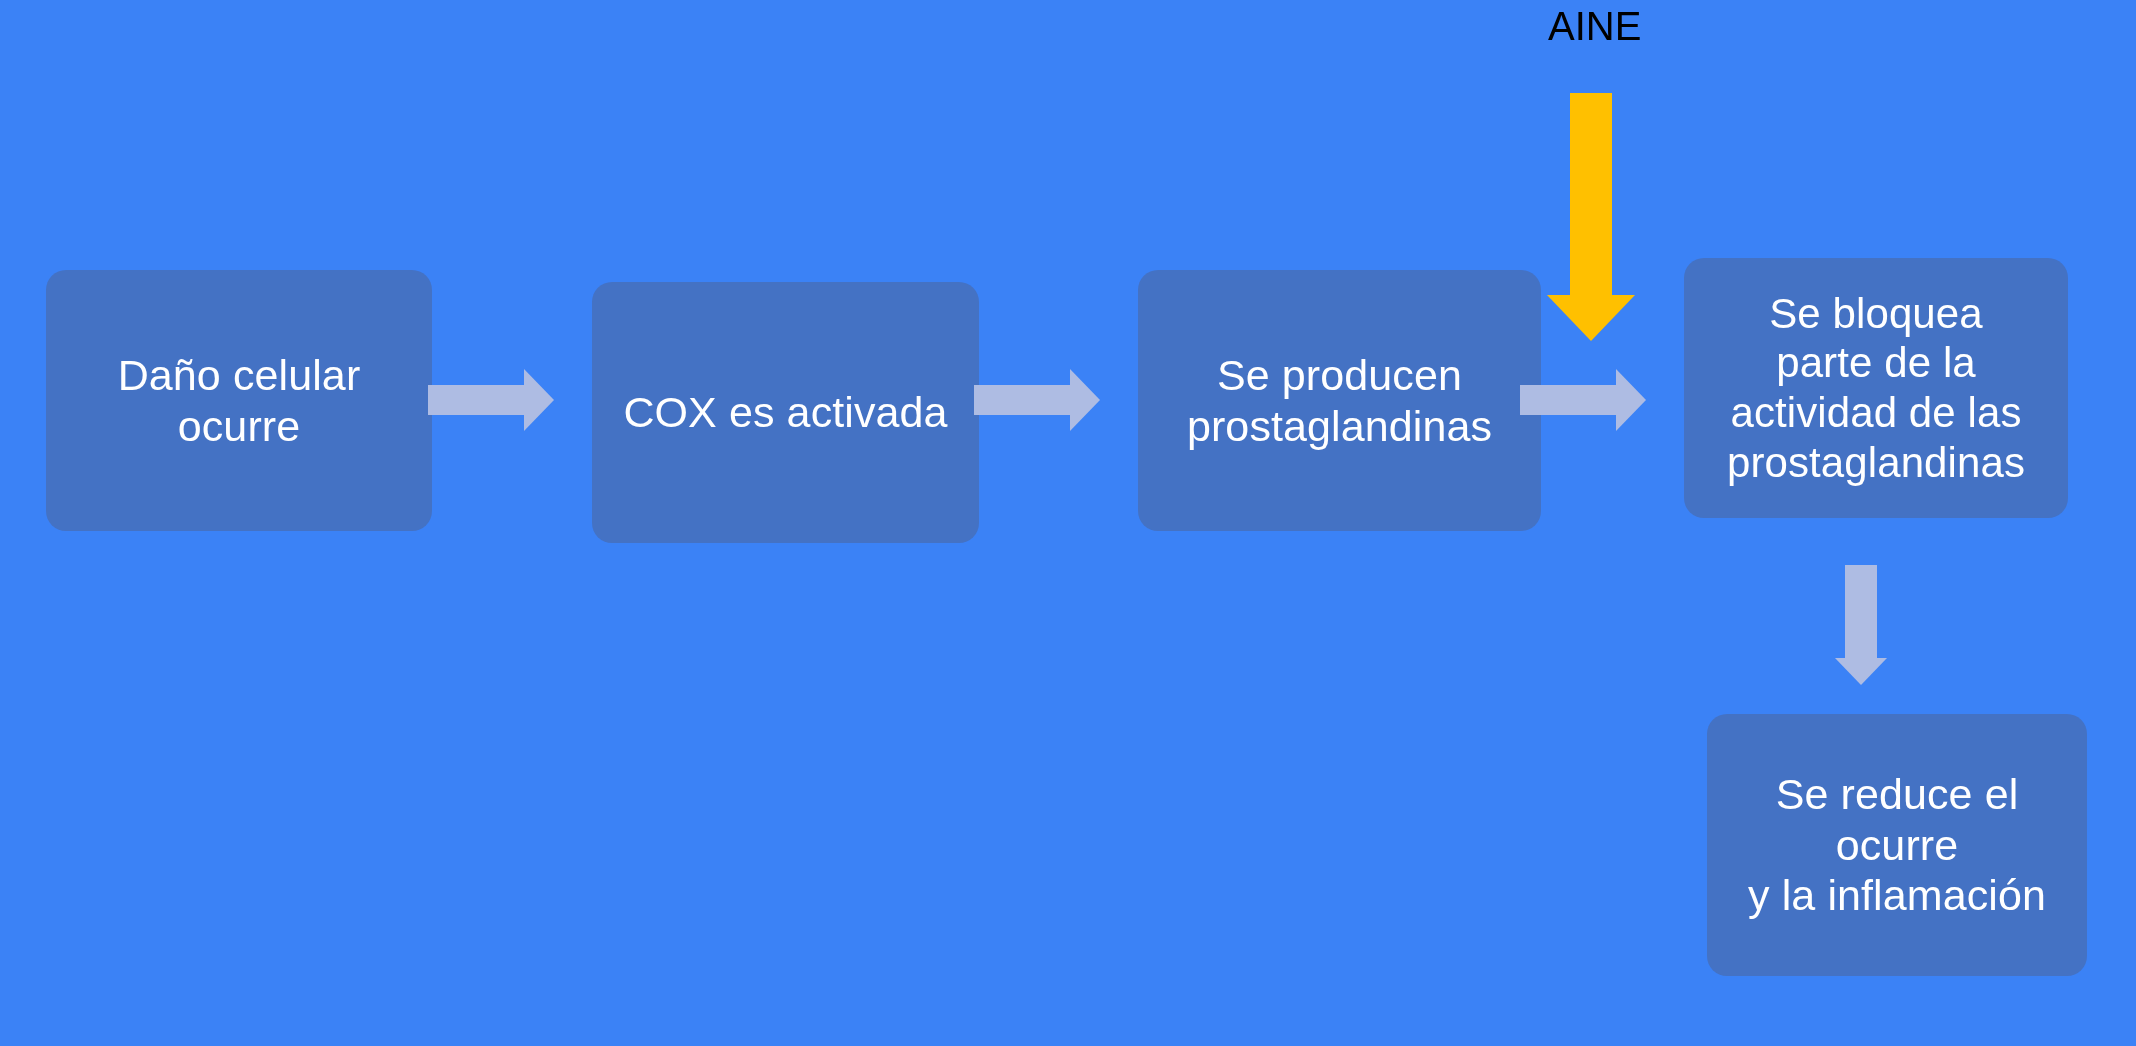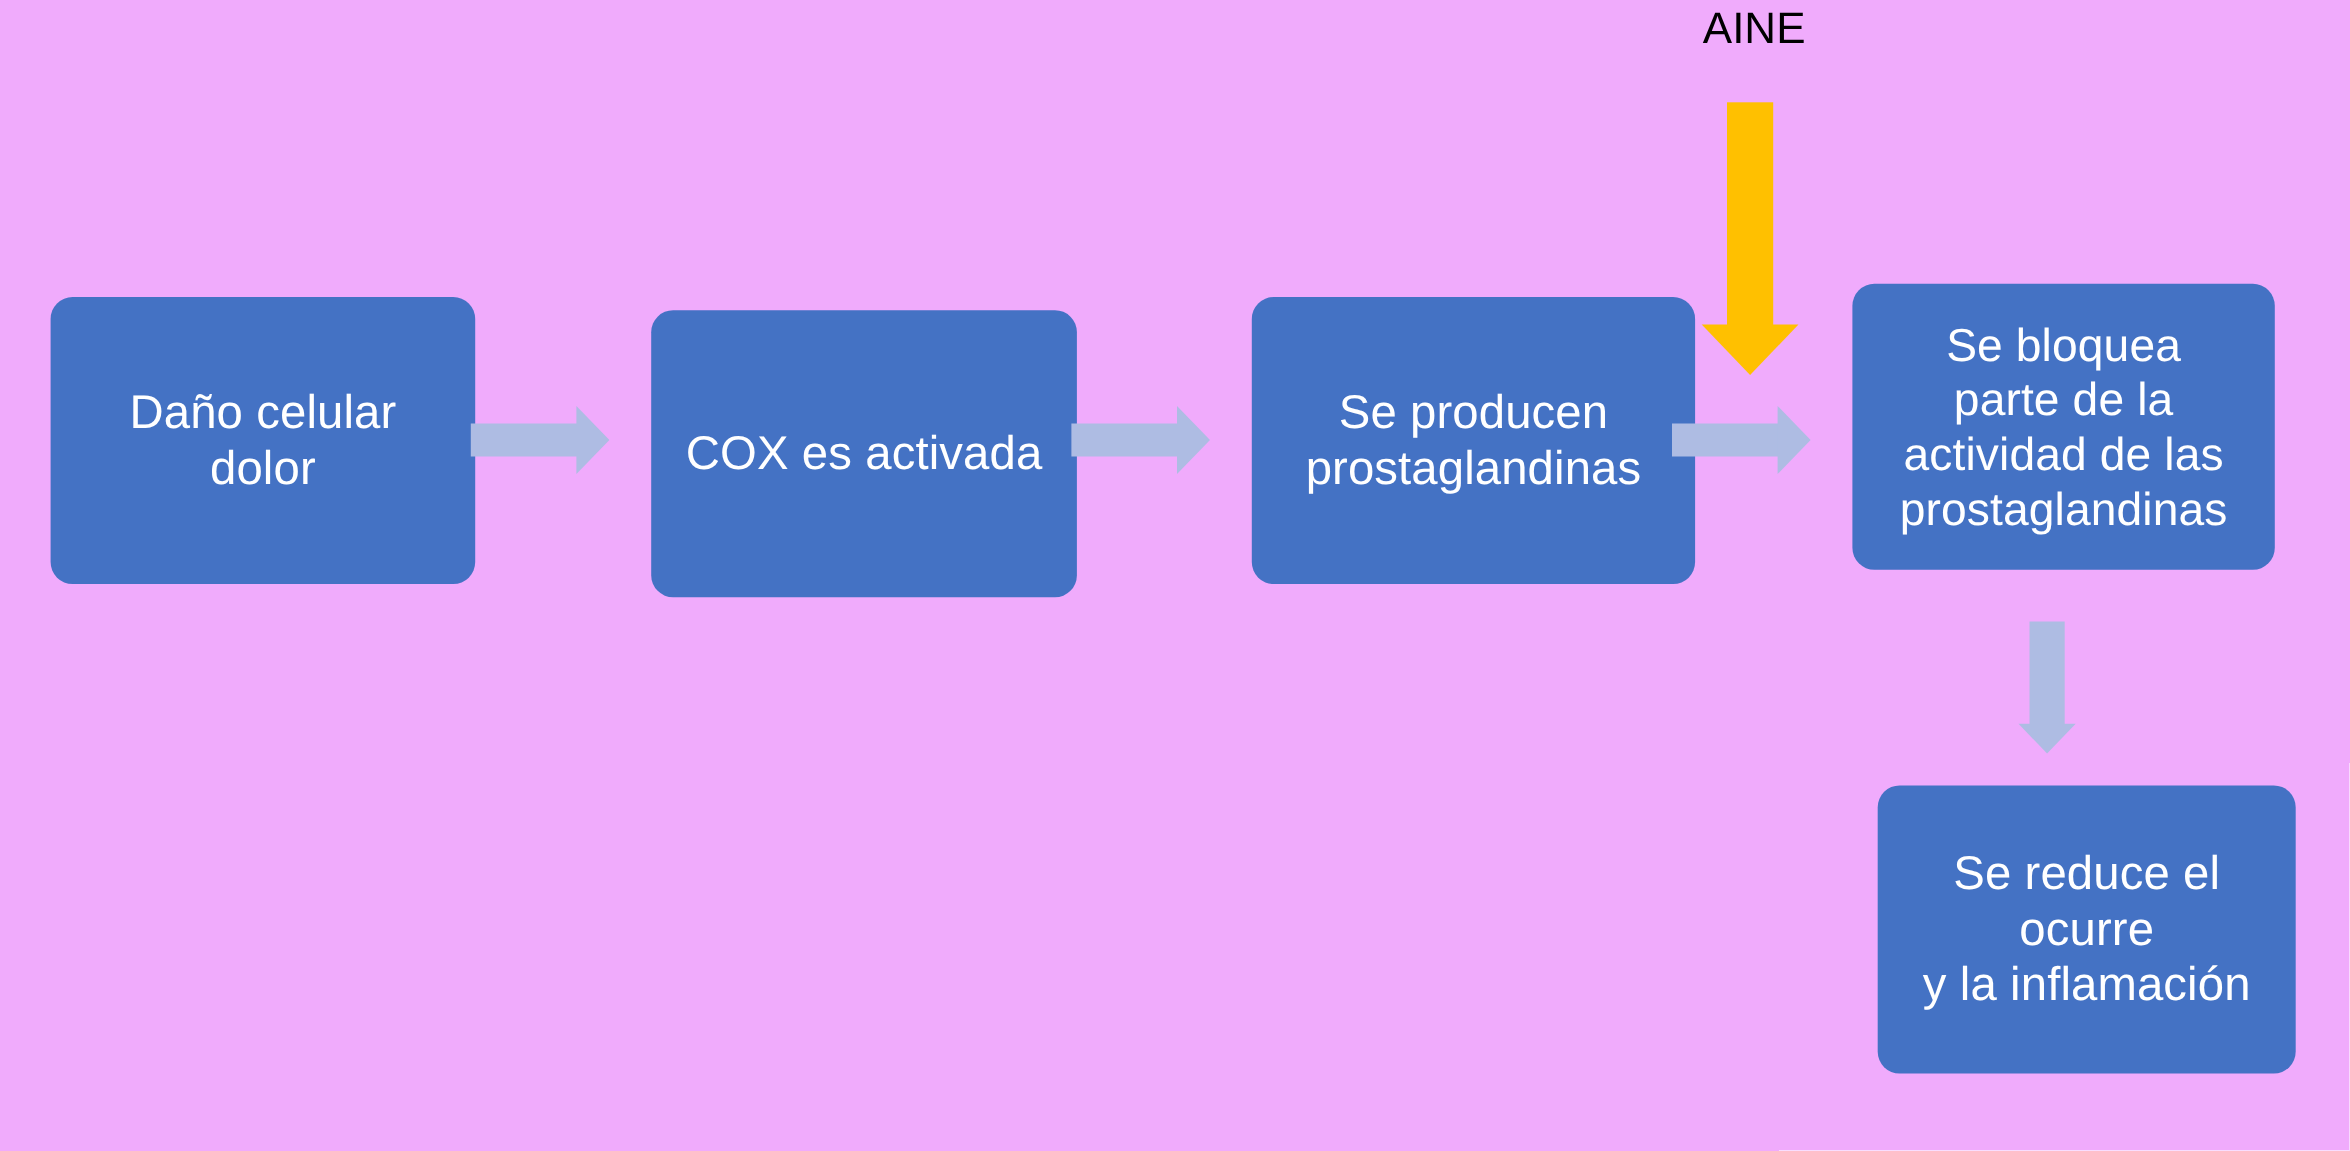--- a/index.html
+++ b/index.html
@@ -9,21 +9,21 @@
     background: #ffffff;
   }
   body {
     font-family: "Liberation Sans", sans-serif;
     -webkit-font-smoothing: antialiased;
   }
   #canvas {
     position: relative;
     width: 2136px;
     height: 1046px;
-    background: #f0abfc;
+    background: #3b82f6;
     overflow: hidden;
   }
 
   
   .node {
     position: absolute;
     box-sizing: border-box;
     background: #4472C4;
     border-radius: 20px;
     color: #ffffff;
@@ -149,21 +149,21 @@
 <div id="canvas">
 
   <div class="aine-label">AINE</div>
 
   <div class="y-arrow">
     <div class="shaft"></div>
     <div class="head"></div>
   </div>
 
   <div class="node node-1">Daño celular
-dolor</div>
+ocurre</div>
 
   <div class="node node-2">COX es activada</div>
 
   <div class="node node-3">Se producen
 prostaglandinas</div>
 
   <div class="node node-4">Se bloquea
 parte de la
 actividad de las
 prostaglandinas</div>

